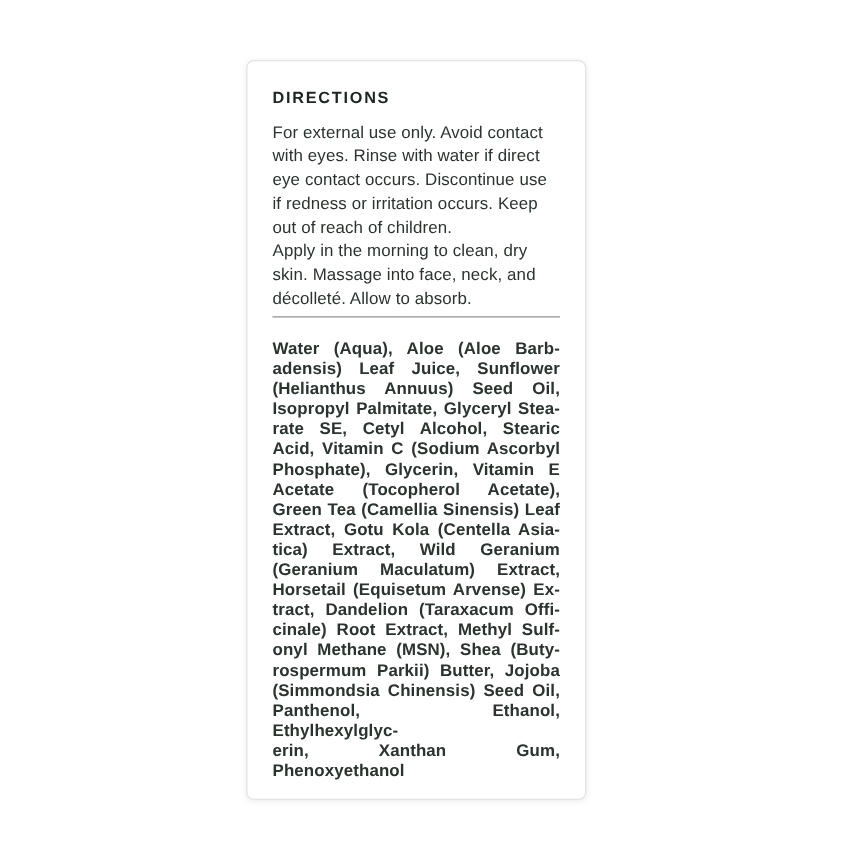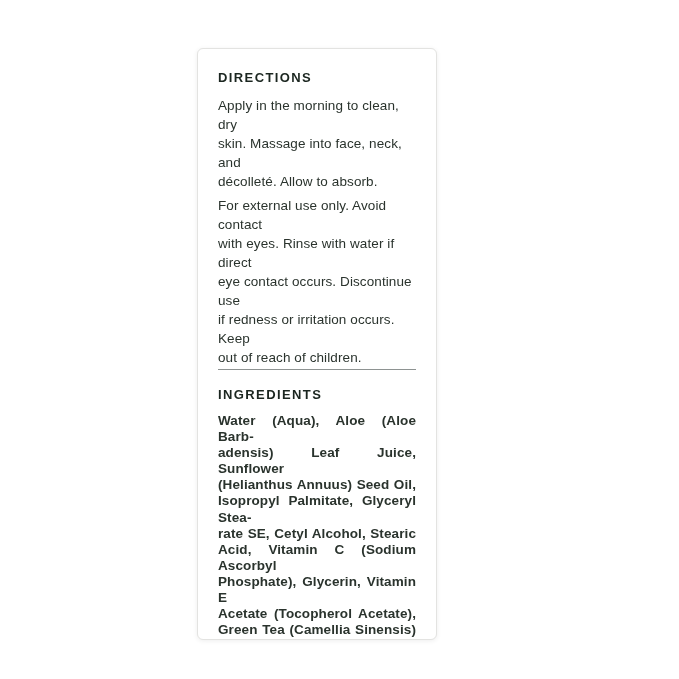--- a/index.html
+++ b/index.html
@@ -22,21 +22,21 @@
   }
   .canvas {
     position: absolute;
     inset: 0;
     background: var(--page-bg);
   }
   .card {
     position: absolute;
     left: 197px;
     top: 48px;
-    width: 240px;
+    width: 272px;
     height: 592px;
     background: var(--card-bg);
     border: 1px solid var(--card-border);
     border-radius: 6px;
     box-shadow: 0 1px 5px rgba(0,0,0,0.07);
     padding: 21px 20px 17px 20px;
     overflow: hidden;
   }
   .section-title {
     margin: 0 0 11px 0;
@@ -69,34 +69,33 @@
   }
 </style>
 </head>
 <body>
 
 <div class="canvas">
   <div class="card">
 
     <section>
       <h2 class="section-title">DIRECTIONS</h2>
-      <p class="body-text para">Apply in the morning to clean, dry
-skin. Massage into face, neck, and
-décolleté. Allow to absorb.</p>
       <p class="body-text">For external use only. Avoid contact
 with eyes. Rinse with water if direct
 eye contact occurs. Discontinue use
 if redness or irritation occurs. Keep
 out of reach of children.</p>
+      <p class="body-text para">Apply in the morning to clean, dry
+skin. Massage into face, neck, and
+décolleté. Allow to absorb.</p>
     </section>
 
     <hr class="divider">
 
     <section>
-      <h2 class="section-title">INGREDIENTS</h2>
       <p class="body-text ingredients-text">Water (Aqua), Aloe (Aloe Barb-
 adensis) Leaf Juice, Sunflower
 (Helianthus Annuus) Seed Oil,
 Isopropyl Palmitate, Glyceryl Stea-
 rate SE, Cetyl Alcohol, Stearic
 Acid, Vitamin C (Sodium Ascorbyl
 Phosphate), Glycerin, Vitamin E
 Acetate (Tocopherol Acetate),
 Green Tea (Camellia Sinensis) Leaf
 Extract, Gotu Kola (Centella Asia-

